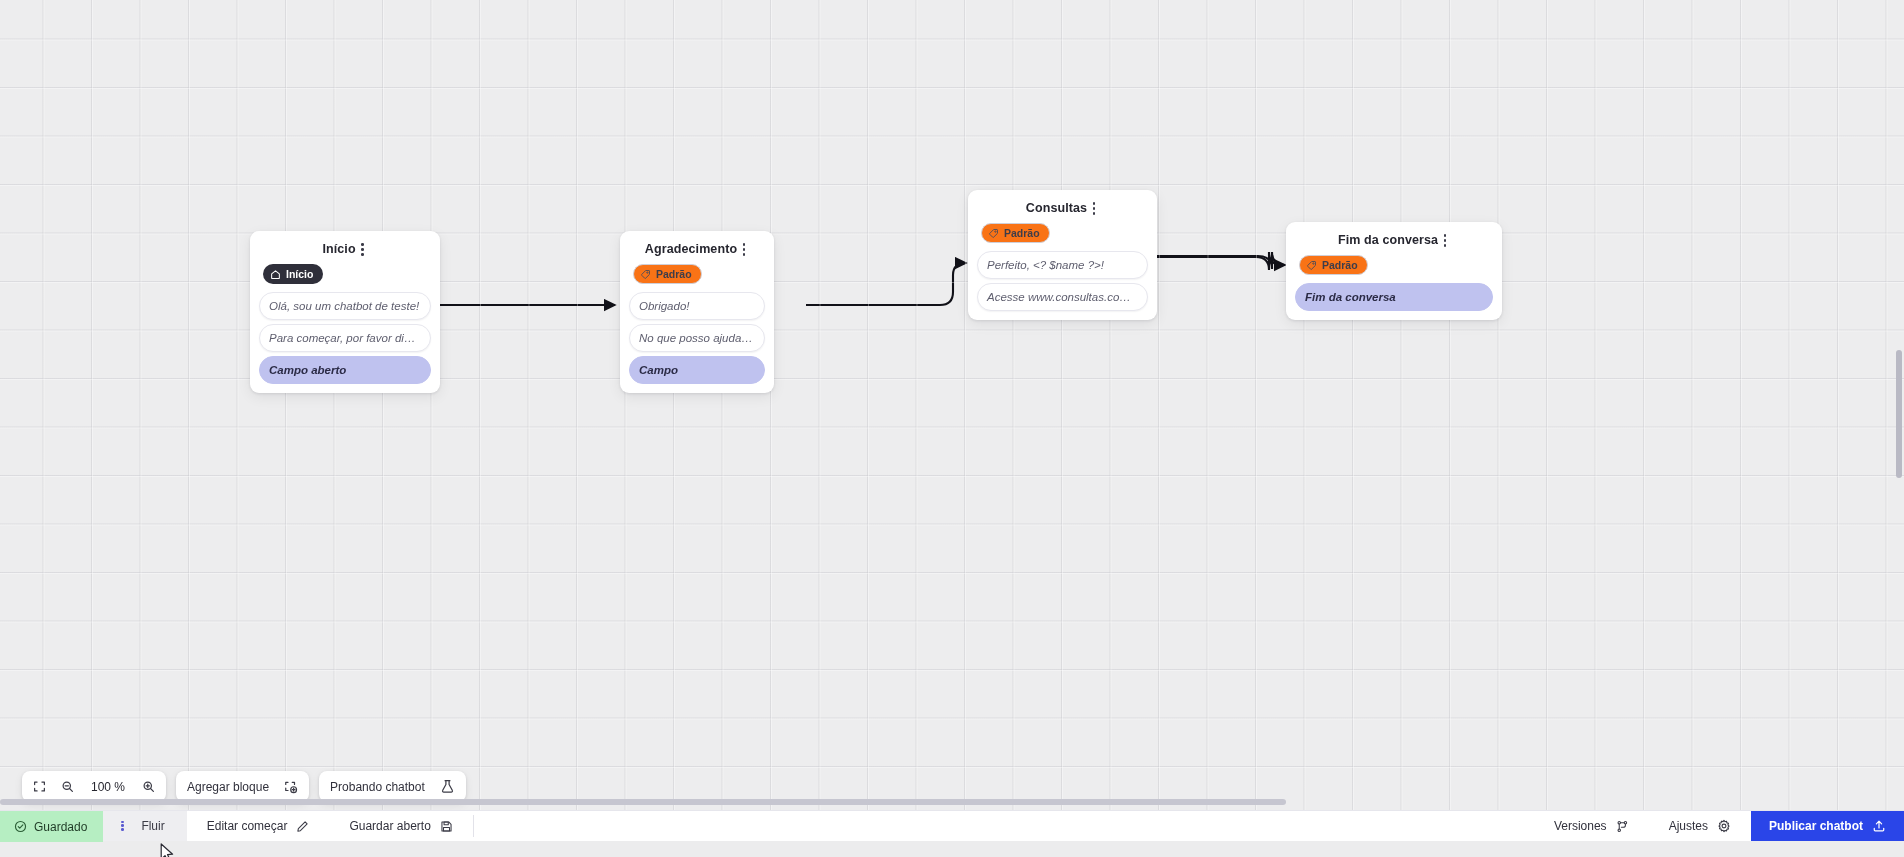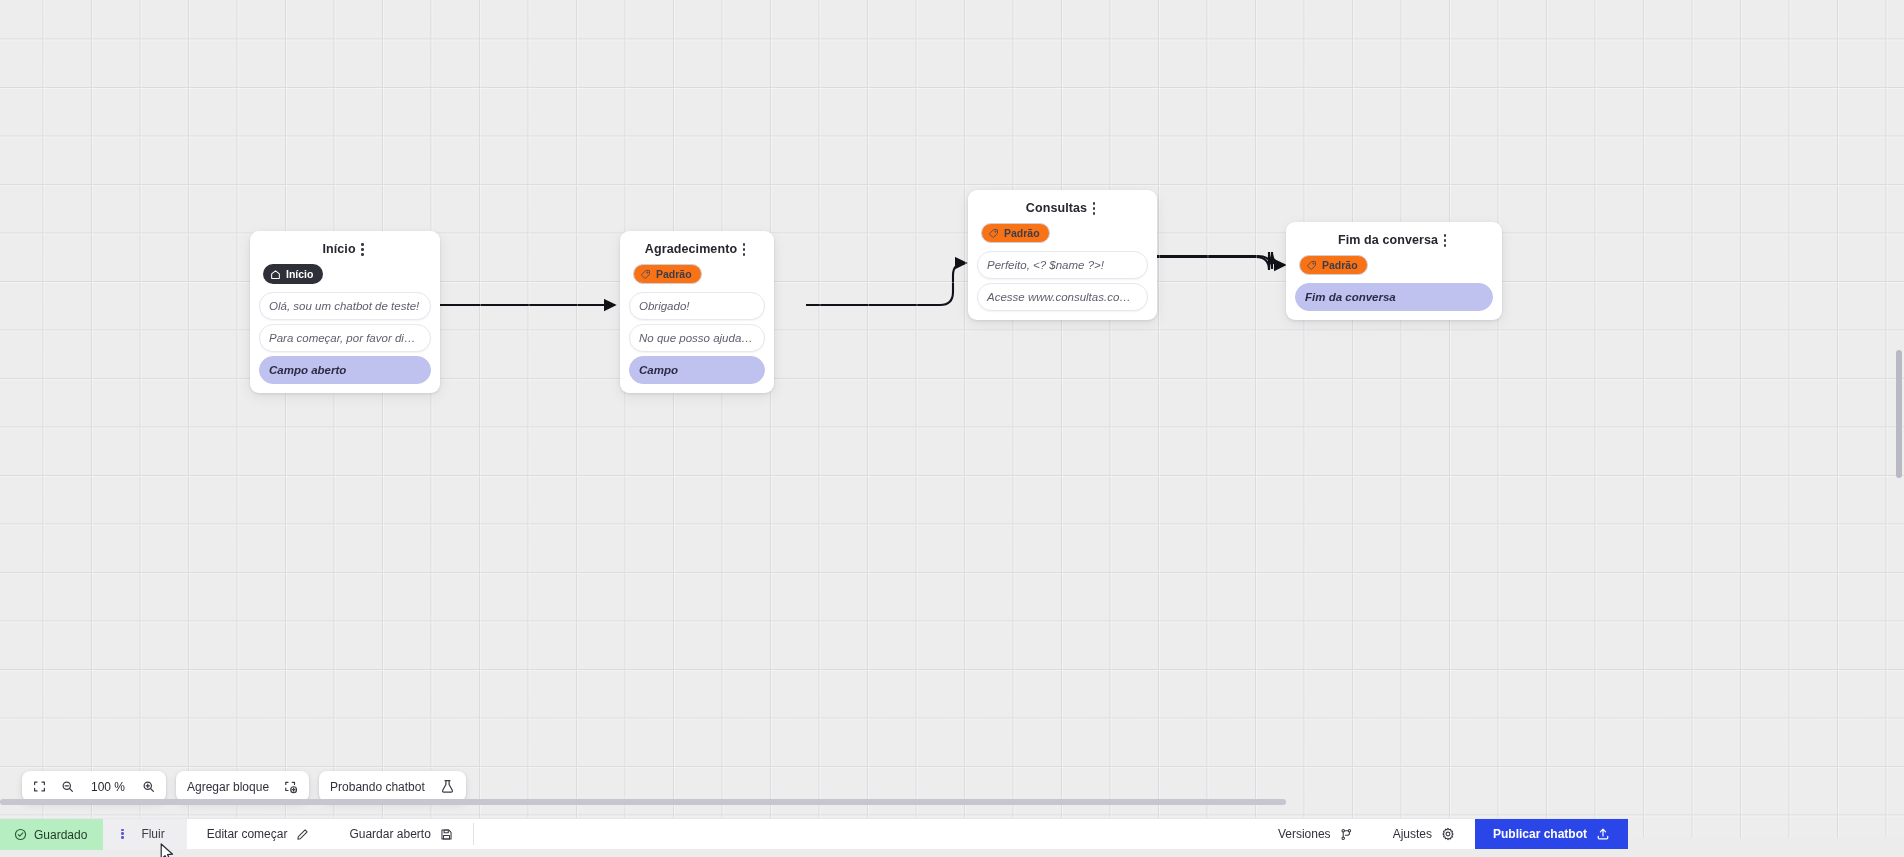--- a/index.html
+++ b/index.html
@@ -129,22 +129,22 @@
     color: #31313c;
     cursor: pointer;
     user-select: none;
   }
   .tb-label { font-size: 12px; color: #31313c; white-space: nowrap; }
   .zoom-val { font-size: 12px; color: #26262f; min-width: 38px; text-align:center; }
 
   
   #bottombar {
     position: absolute;
-    left: 0; bottom: 8px;
-    width: 1628px; height: 31px;
+    left: 0; bottom: 16px;
+    width: 1904px; height: 31px;
     background: #ffffff;
     display: flex; align-items: stretch;
     z-index: 10;
     border-top: 1px solid #e6e6ec;
   }
   .saved-pill {
     display: flex; align-items: center; gap: 7px;
     background: #b6eec2;
     color: #1f3b26;
     padding: 0 16px 0 14px;

